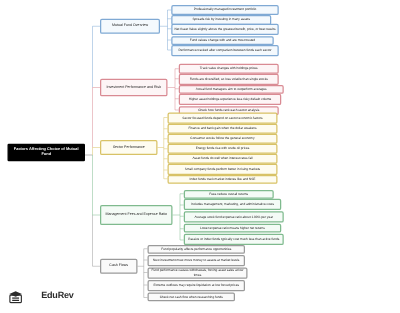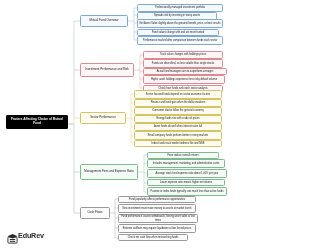--- a/index.html
+++ b/index.html
@@ -67,21 +67,21 @@
   .c-red    { border-color: #d98a93; background: #fdf5f6; }
   .c-yellow { border-color: #d8c266; background: #fefcf0; }
   .c-green  { border-color: #7fba8e; background: #f4fbf6; }
   .c-gray   { border-color: #9a9a9a; background: #fafafa; }
 
   .logo {
     position: absolute;
     left: 7px; top: 230px;
     display: flex;
     align-items: center;
-    gap: 0;
+    gap: 15px;
   }
   .logo-mark {
     width: 11px; height: 11px;
     position: relative;
   }
   .logo-text {
     font-size: 7.2px;
     font-weight: bold;
     color: #2b2b2b;
     letter-spacing: -0.15px;

